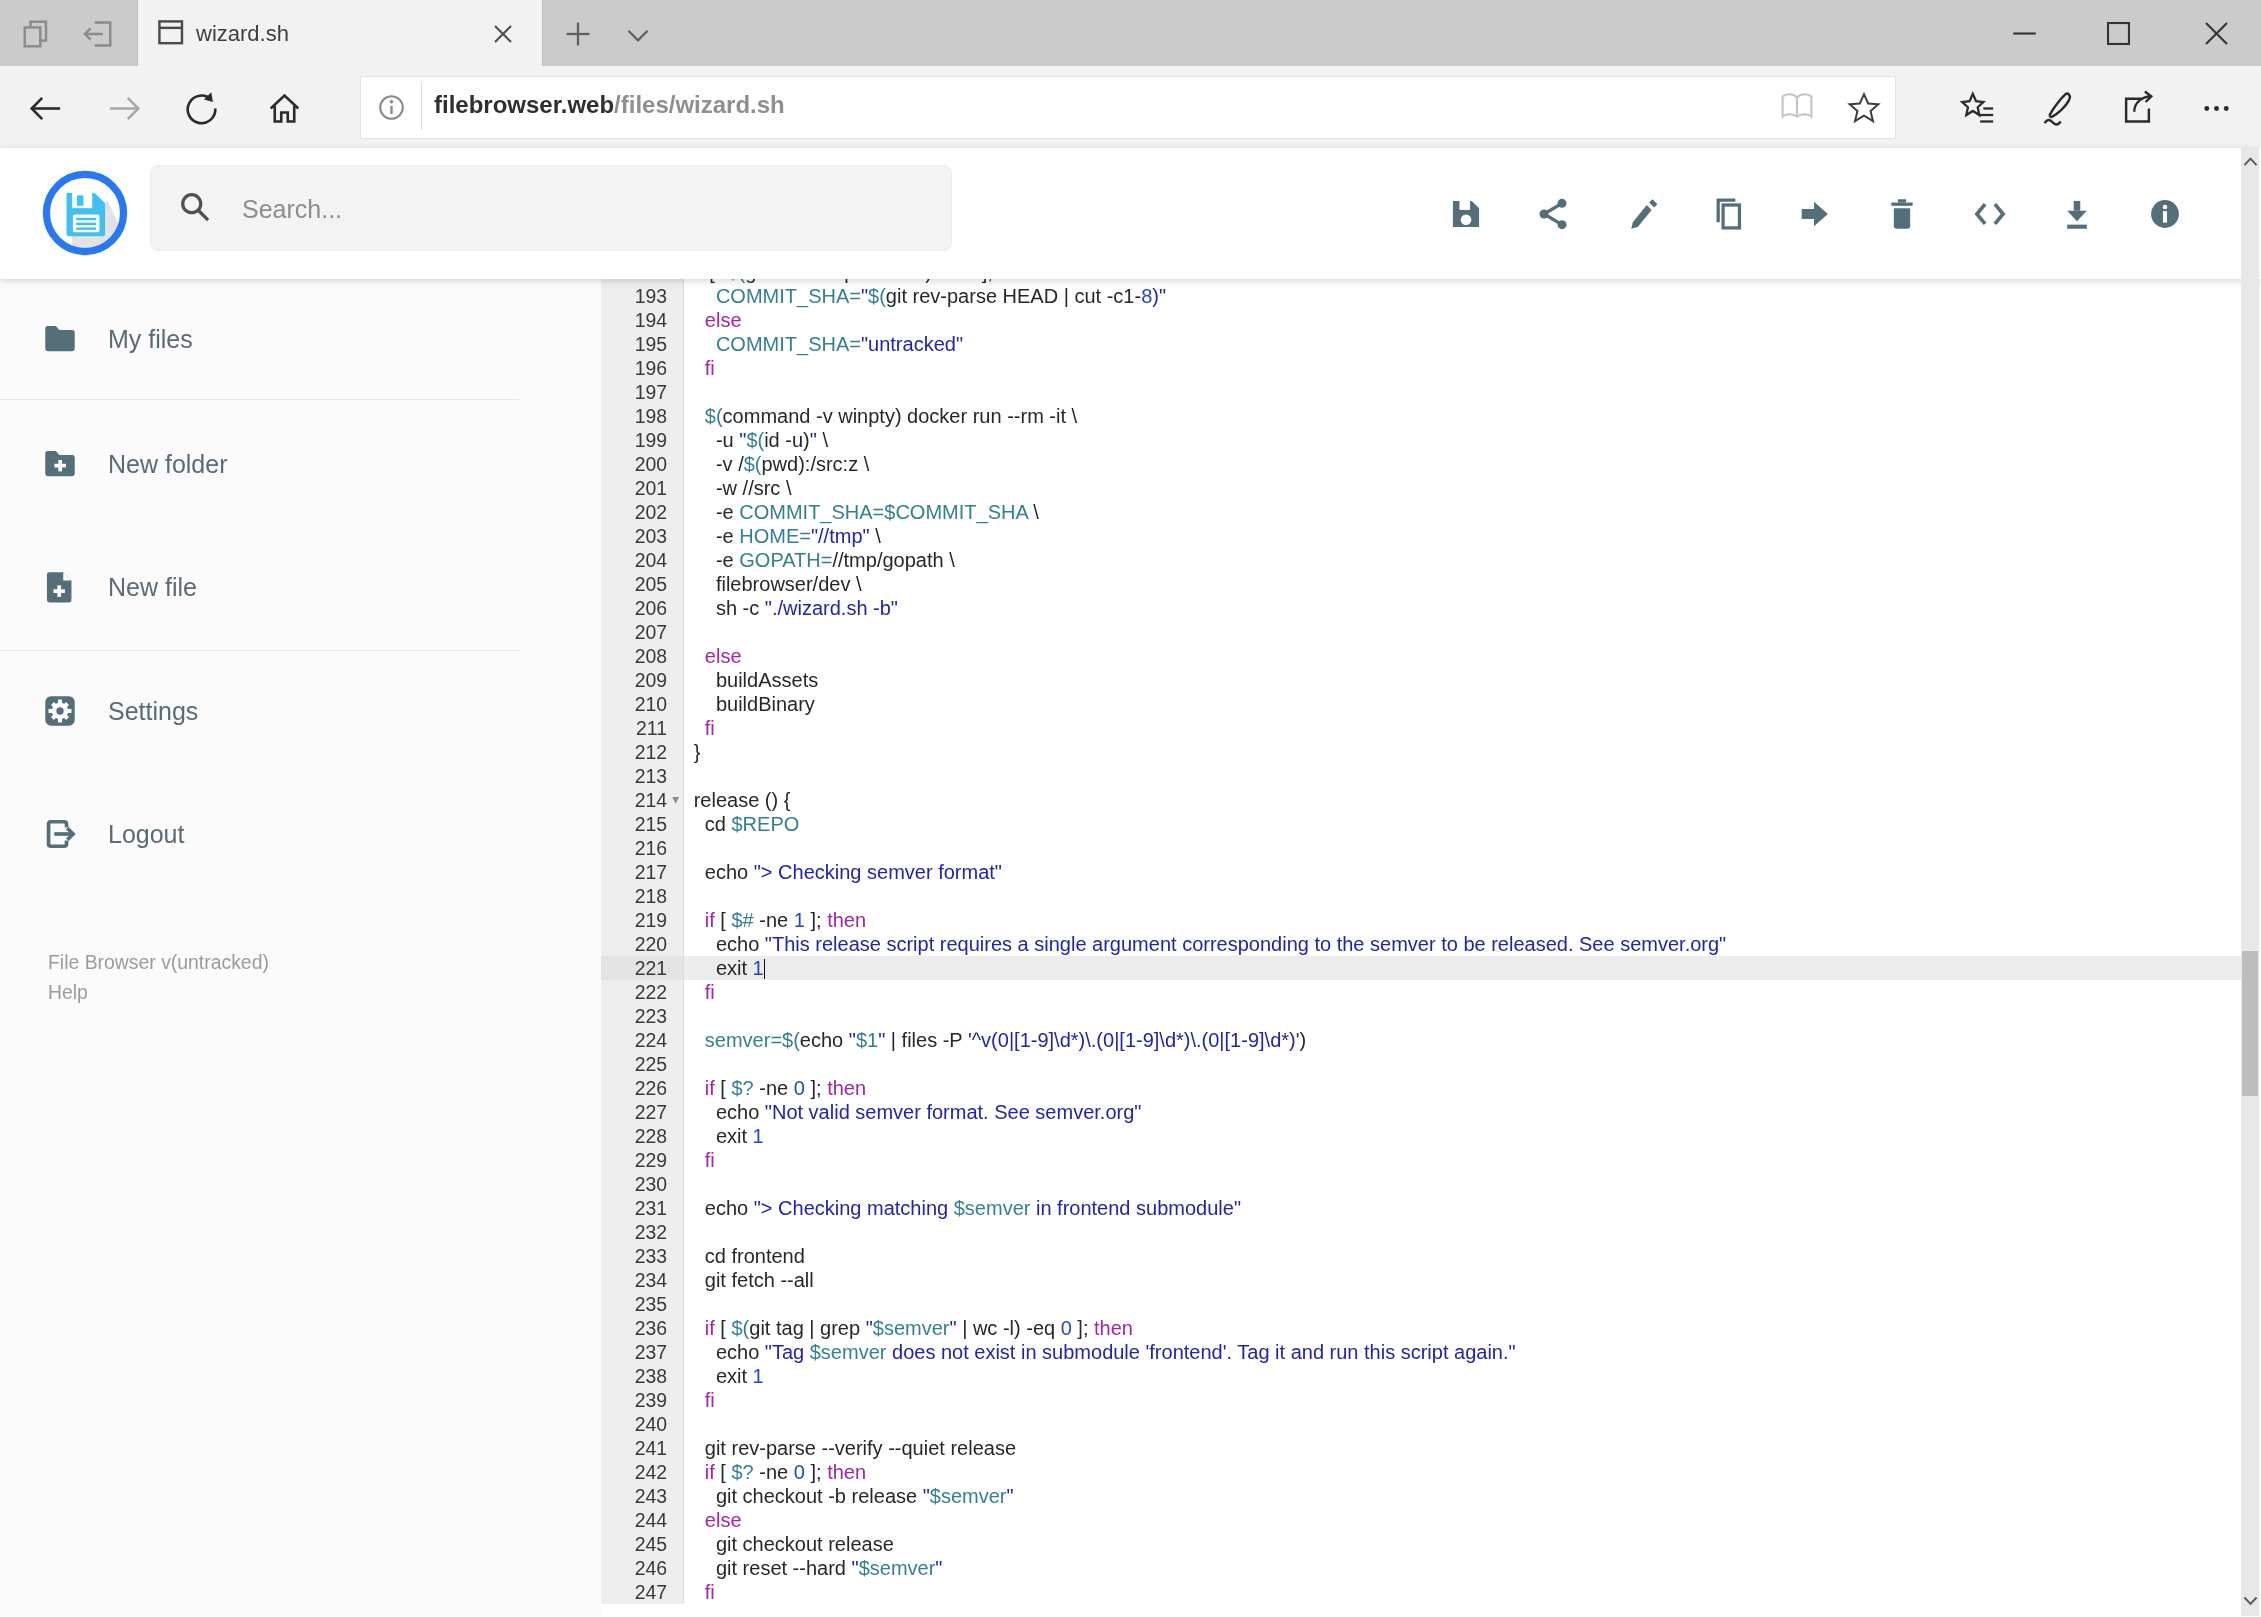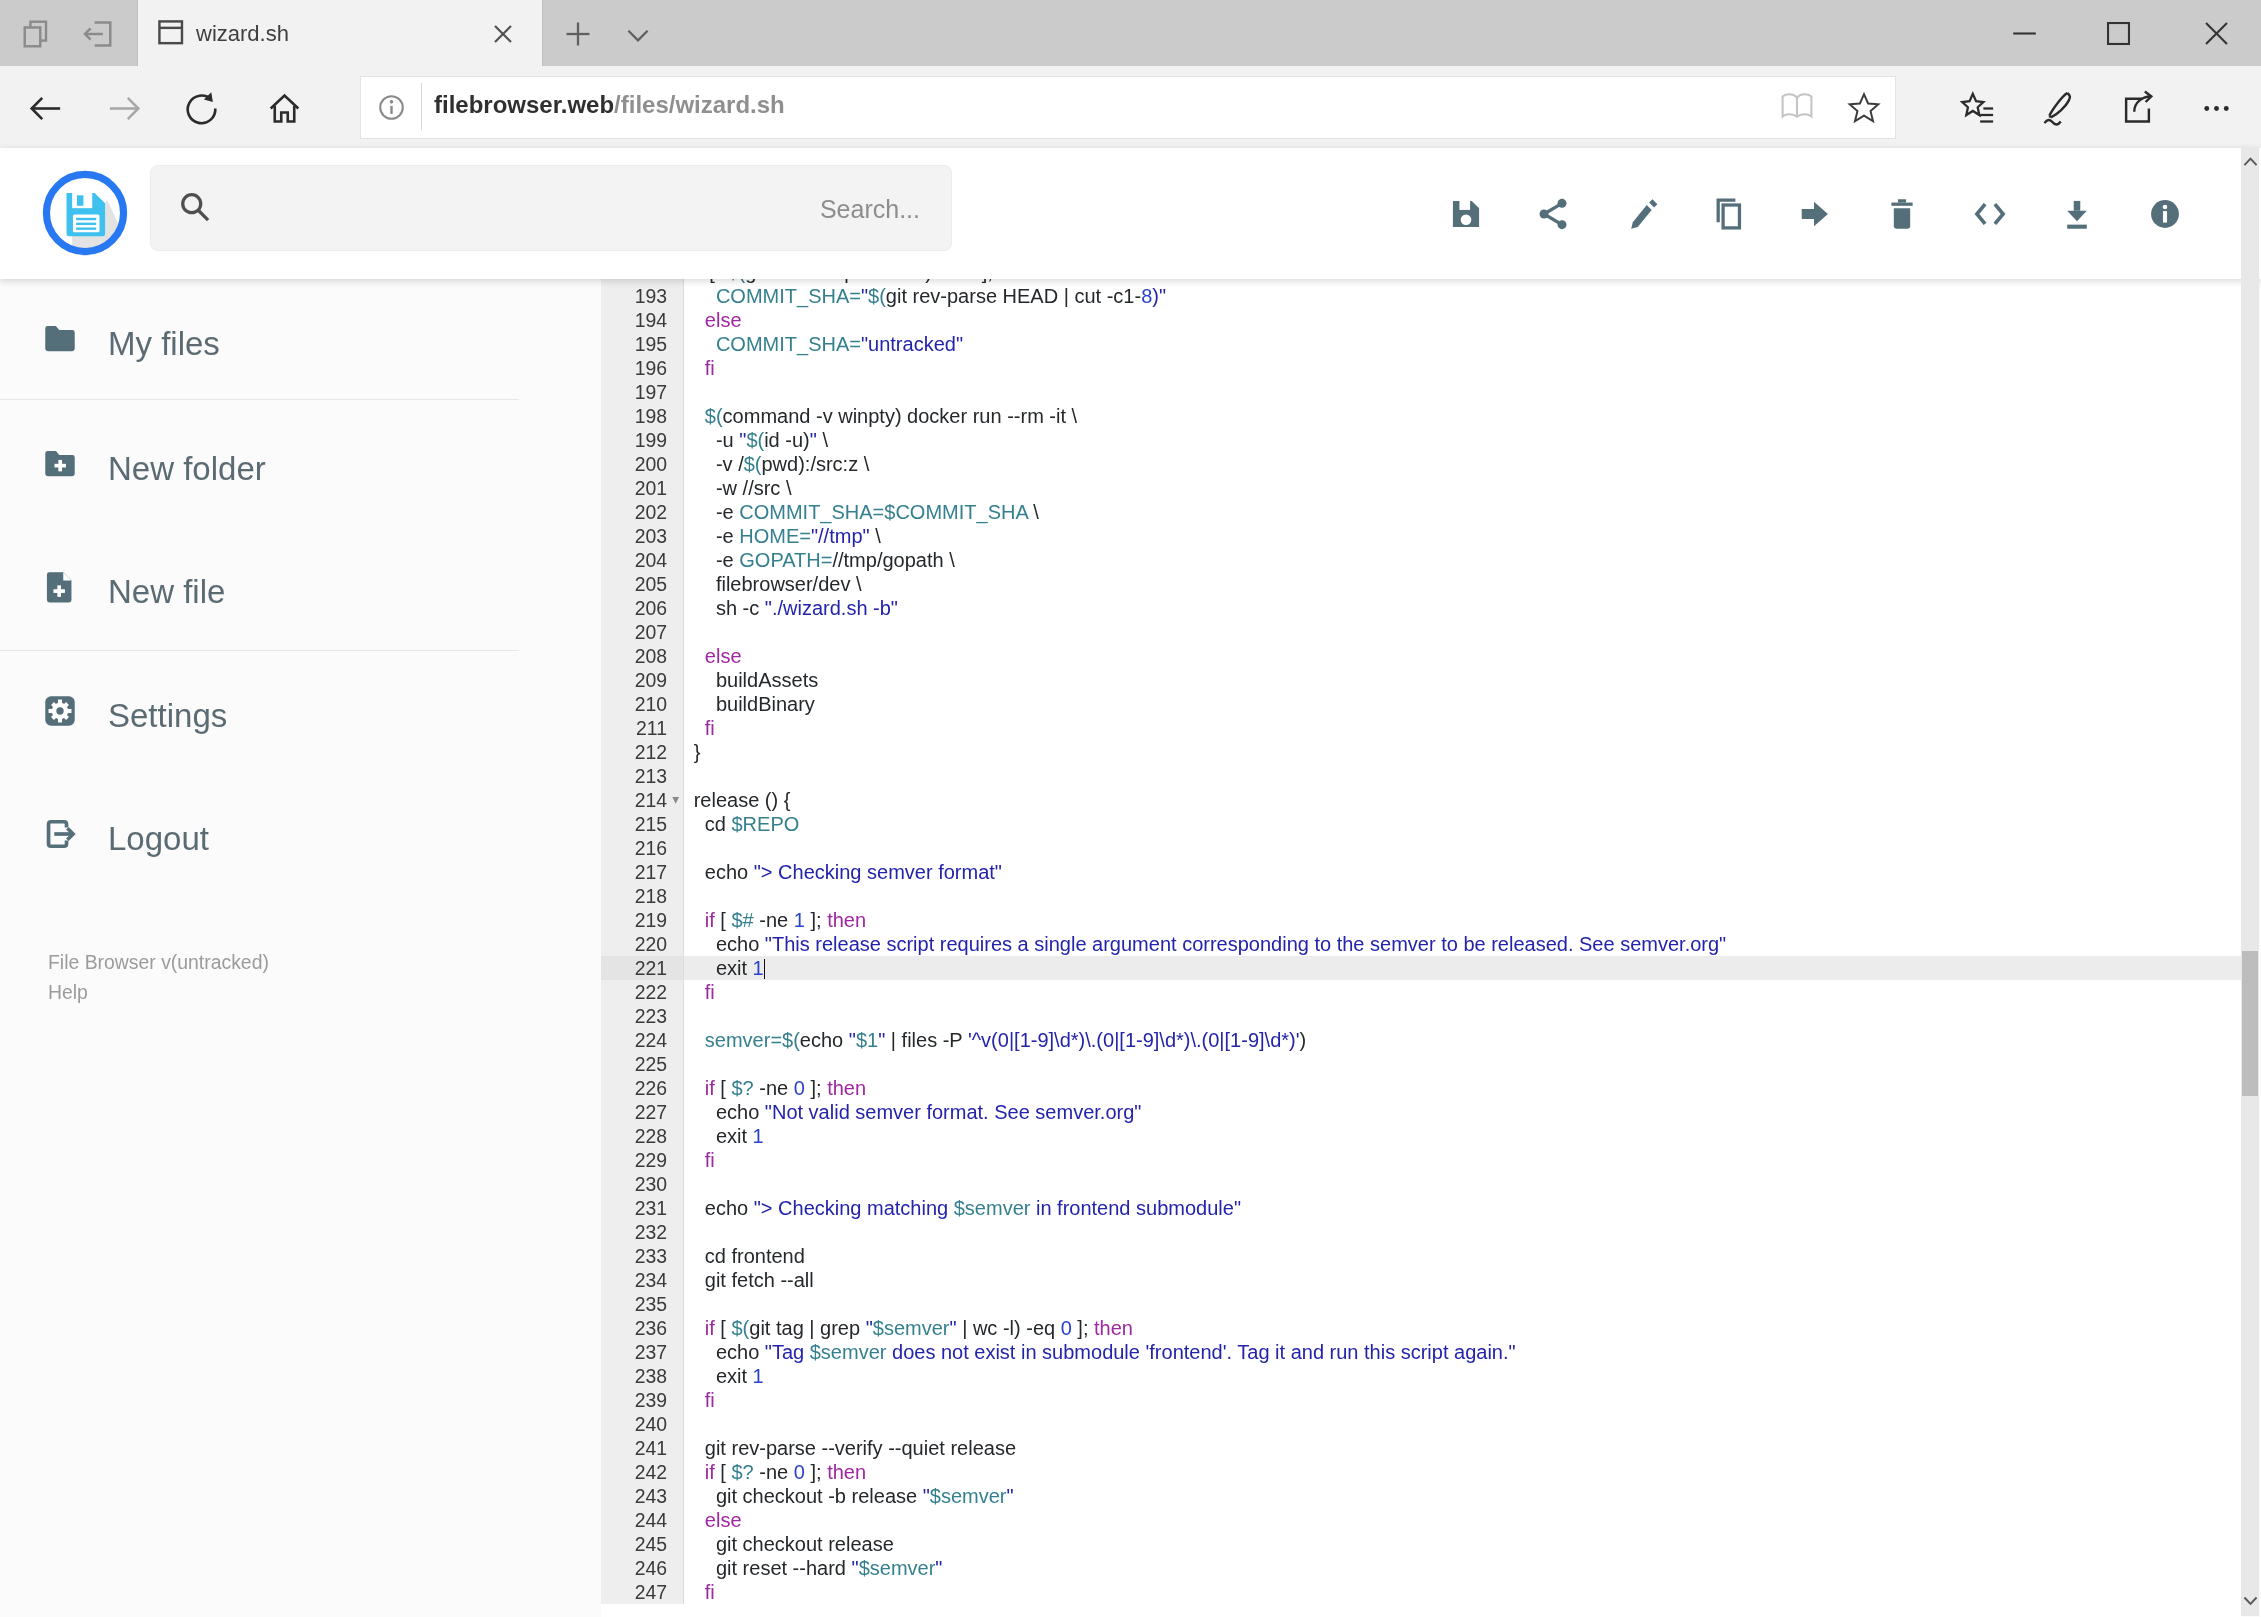--- a/index.html
+++ b/index.html
@@ -26,29 +26,29 @@
   .url .host{color:#2f2f2f;}
   .url .path{color:#8f8f8f;}
   
   .appheader{position:absolute;left:0;top:148px;width:100%;height:131px;background:#fff;
              box-shadow:0 2.4px 7.3px rgba(0,0,0,0.16);z-index:3;}
   .logo{position:absolute;left:40px;top:20px;}
   .searchbox{position:absolute;left:150px;top:17px;width:802px;height:86px;background:#f3f3f3;
              border:0.8px solid #ececec;border-radius:8px;box-sizing:border-box;}
   .searchbox svg{position:absolute;left:26px;top:22.6px;}
   .searchbox input{position:absolute;left:89px;top:0;width:678px;height:100%;border:none;background:transparent;
-             outline:none;font-size:25px;color:#555;font-family:"Liberation Sans",sans-serif;text-align:right;}
+             outline:none;font-size:25px;color:#555;font-family:"Liberation Sans",sans-serif;}
   .searchbox input::placeholder{color:#8d8d8d;opacity:1;}
   .tool{position:absolute;top:48px;width:36px;height:36px;cursor:pointer;}
   
   .content{position:absolute;left:0;top:279px;width:100%;height:1338px;background:#fbfbfb;}
   .sidebar{position:absolute;left:0;top:0;width:601px;height:100%;}
   .side-item{position:absolute;left:0;width:565px;height:44px;cursor:pointer;}
   .side-item svg{position:absolute;left:42px;top:3.2px;}
-  .side-label{position:absolute;left:108px;top:6.5px;font-size:33px;color:#5b6b73;}
+  .side-label{position:absolute;left:108px;top:6.5px;font-size:25px;color:#5b6b73;}
   .divider{position:absolute;left:0;width:519px;height:0.8px;background:#e7e7e7;}
   .side-foot{position:absolute;left:48px;font-size:19.4px;color:#9b9b9b;}
   
   .editor{position:absolute;left:601px;top:0;right:18.6px;height:100%;background:#fff;overflow:hidden;}
   .code-lines{margin-top:-18.6px;}
   .code-line{display:flex;height:24px;line-height:24px;font-family:Liberation Sans, sans-serif;font-size:20px;}
   .ln{flex:0 0 83px;width:83px;background:#eeeeee;border-right:0.8px solid #dcdcdc;box-sizing:border-box;
       text-align:right;padding-right:16px;color:#3a3a3a;font-size:19.4px;position:relative;}
   .ln .fold{position:absolute;right:0px;top:0;font-size:13.7px;color:#8a8a8a;width:14.5px;text-align:center;cursor:pointer;}
   .code{flex:1;white-space:pre;padding-left:9.7px;color:#24282b;}

